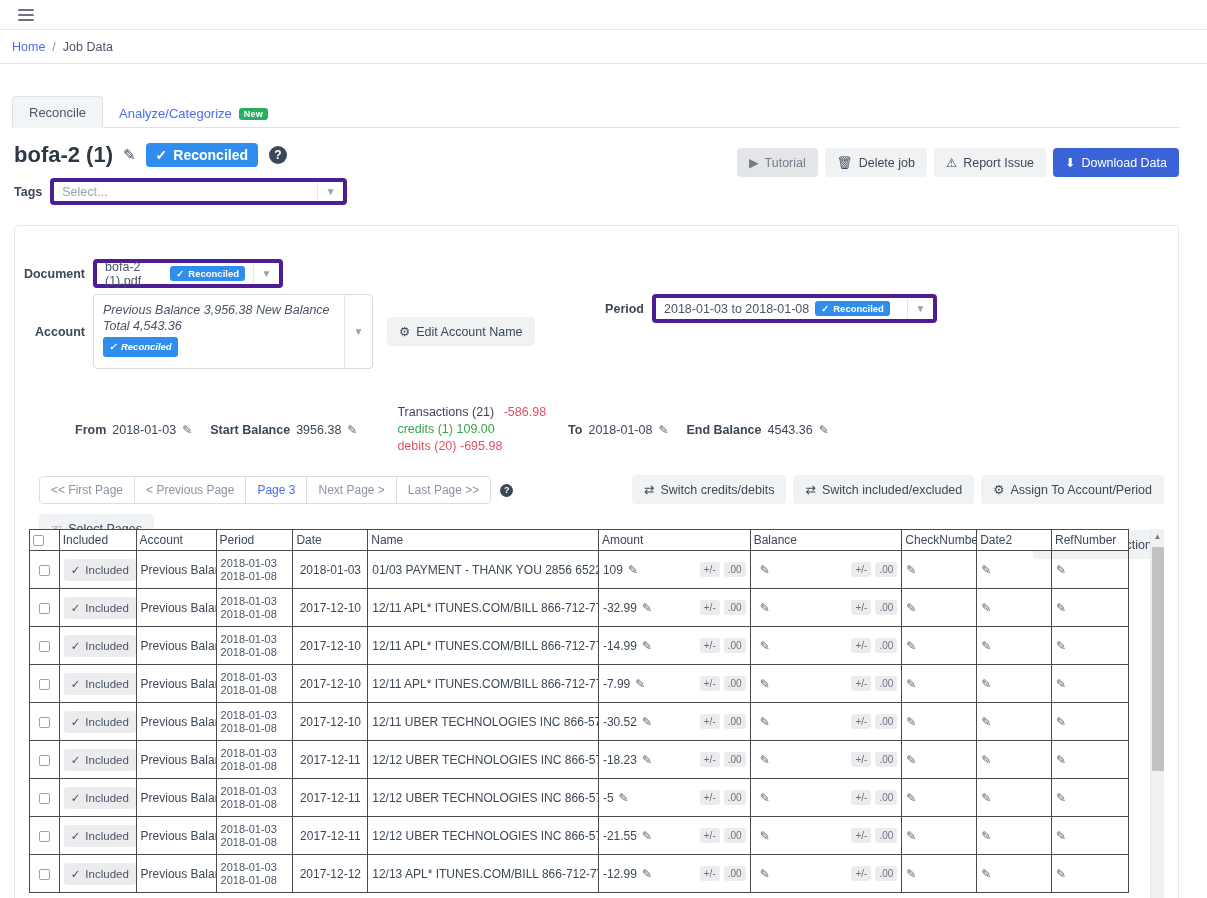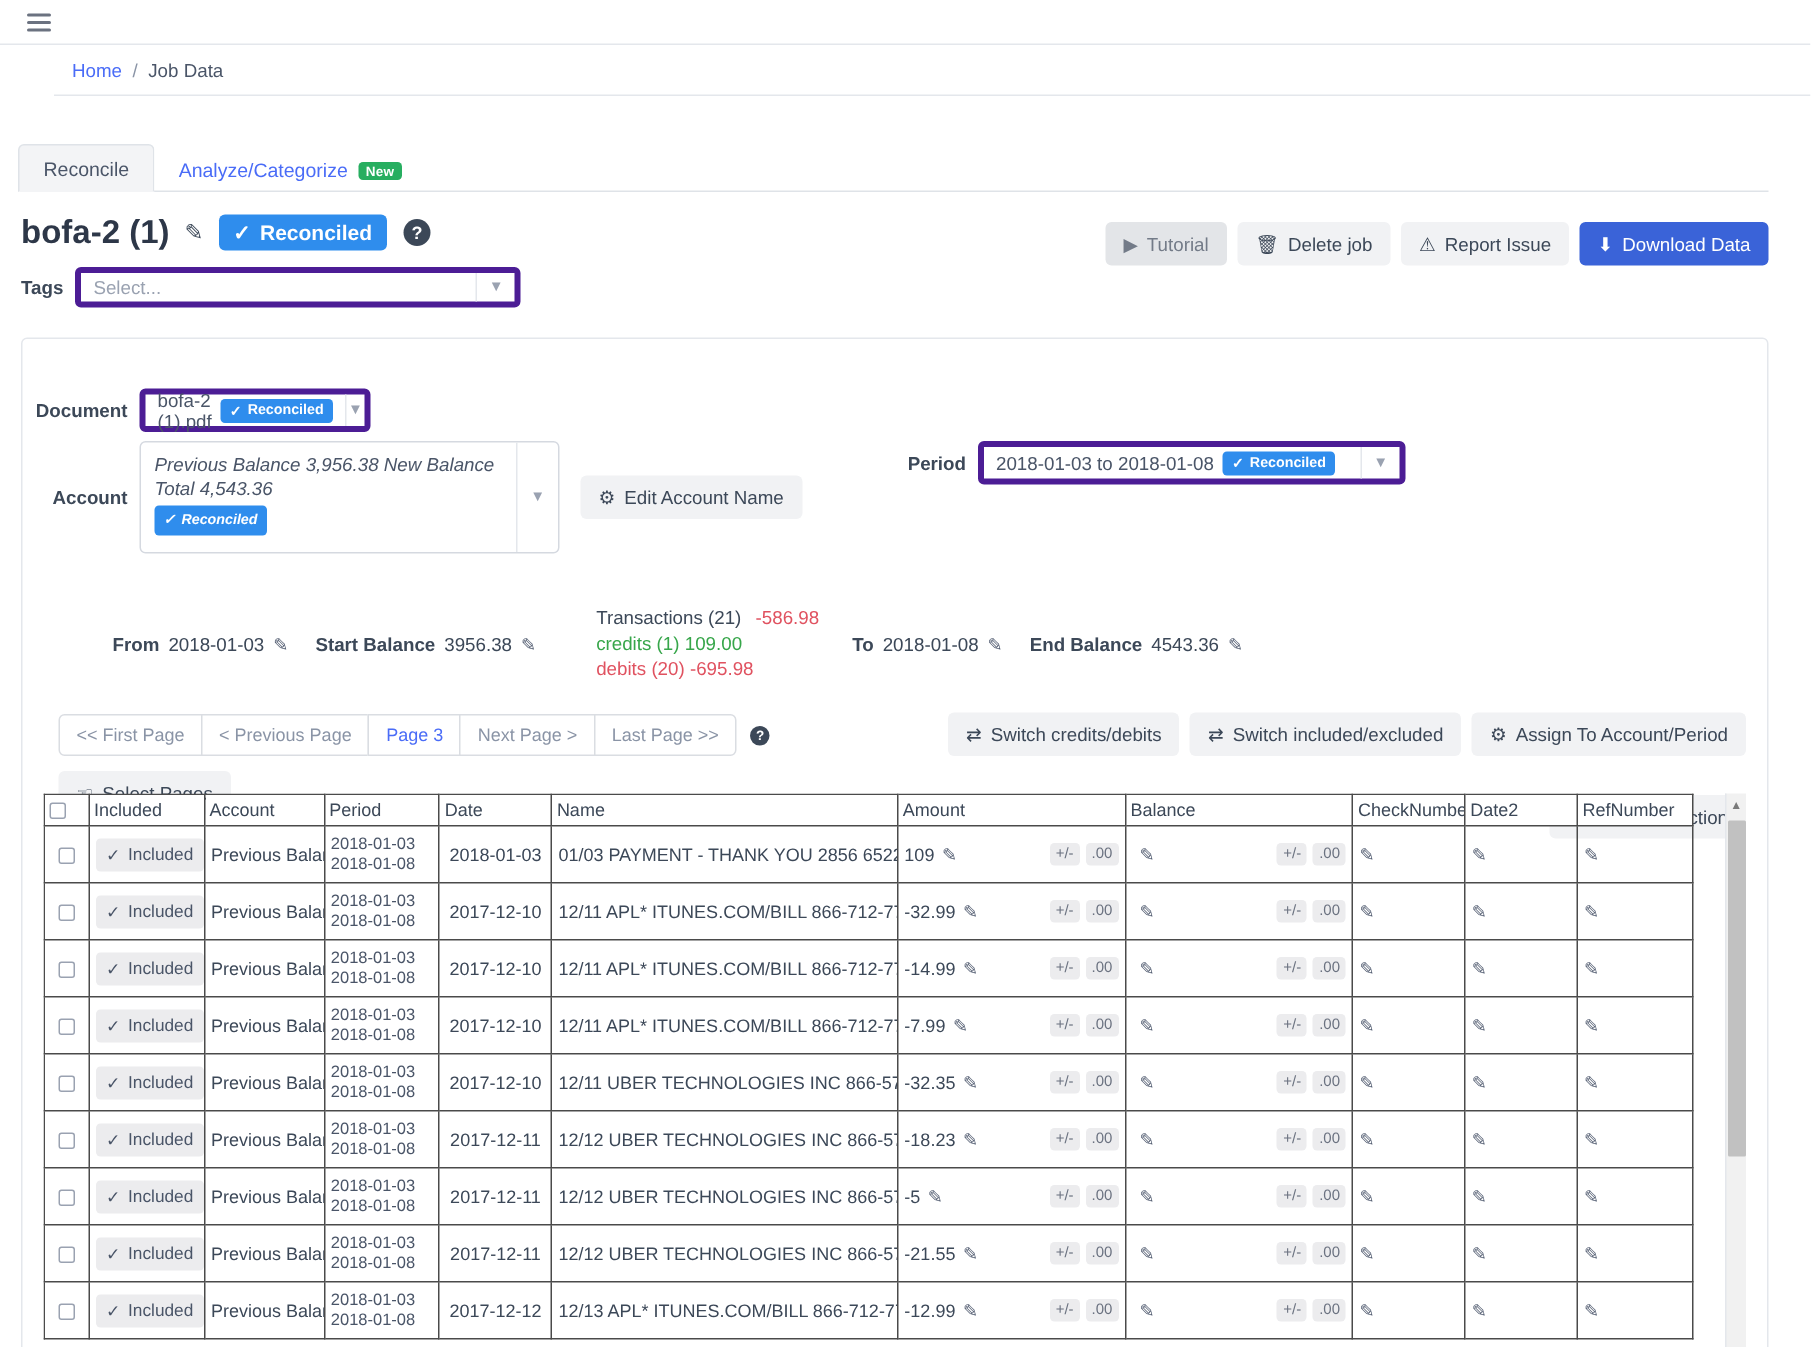--- a/index.html
+++ b/index.html
@@ -28,21 +28,20 @@
   }
   .hamburger span { display:block; height: 2px; background: #6b7280; border-radius: 1px; }
 
   
   .breadcrumb {
     height: 34px;
     display: flex; align-items: center;
     padding-left: 12px;
     border-bottom: 1px solid #e4e7ec;
     font-size: 12.5px;
-    margin-left: 36px;
   }
   .breadcrumb a { color: #4a6cf7; text-decoration: none; }
   .breadcrumb .sep { color: #8a94a6; margin: 0 7px; }
   .breadcrumb .cur { color: #4a5568; }
 
   
   .tabs {
     display: flex; align-items: flex-end;
     padding-left: 12px;
     height: 38px;
@@ -143,21 +142,21 @@
     position:relative;
   }
 
   .field-row { display:flex; align-items:center; }
   .field-label {
     font-size:12.5px; font-weight:bold; color:#3c4858;
     text-align:right; white-space:nowrap;
   }
 
   .doc-select {
-    width: 154px; height: 29px; margin-left:8px;
+    width: 190px; height: 29px; margin-left:8px;
   }
   .doc-select .val { color:#4a5568; display:flex; align-items:center; }
 
   .account-box {
     margin-left:8px; width: 280px; height: 75px;
     border:1px solid #d5d9e0; border-radius:4px; background:#fff;
     display:flex;
   }
   .account-box .inner { flex:1; padding: 7px 9px; font-size:12.5px; color:#4a5568; line-height:16px;font-style:italic; }
   .account-box .caret {
@@ -617,21 +616,21 @@
               <td class="c-per">
                 <div class="period-cell">
                   <div>2018-01-03</div>
                   <div>2018-01-08</div>
                 </div>
               </td>
               <td class="c-date"><span>2017-12-10</span></td>
               <td class="c-name"><span>12/11 UBER TECHNOLOGIES INC 866-576-10:</span> </td>
               <td class="c-amt">
                 <div class="amt-cell">
-                  <span class="amt-val">-32.35</span>
+                  <span class="amt-val">-30.52</span>
                   <span class="ico">✎</span>
                   <span class="spacer"></span>
                   <span class="pm">+/-</span>
                   <span class="pm2">.00</span>
                 </div>
               </td>
               <td class="c-bal">
                 <div class="amt-cell">
                   <span class="amt-val"></span>
                   <span class="ico">✎</span>

